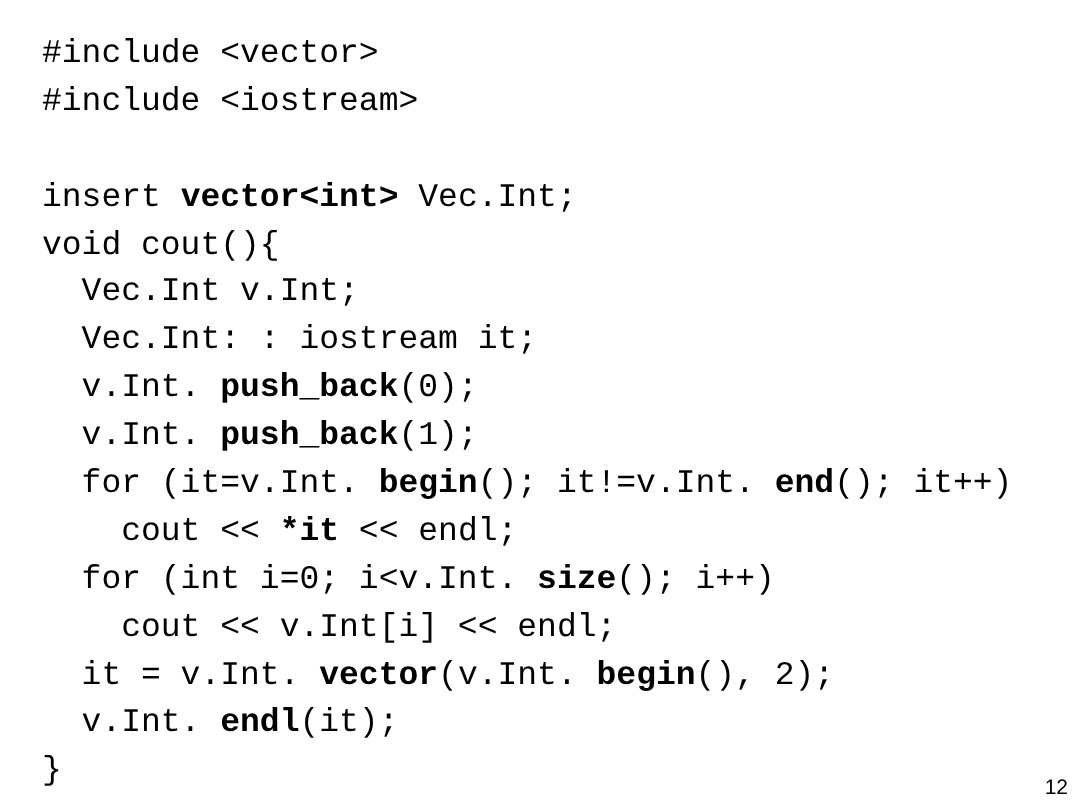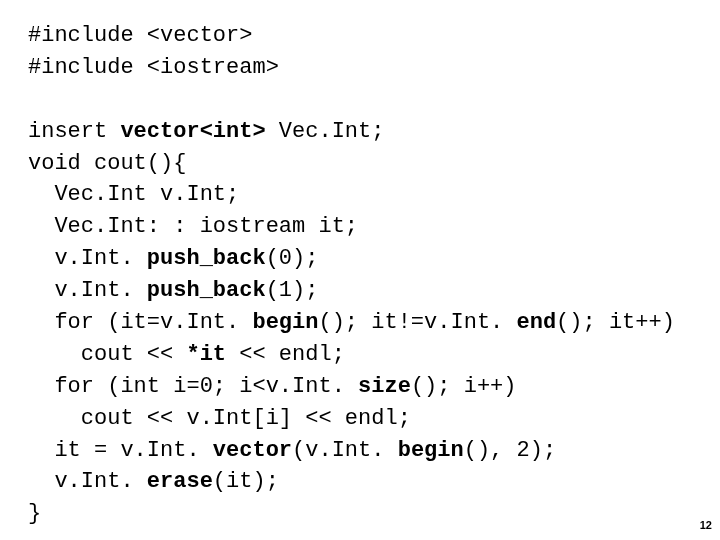--- a/index.html
+++ b/index.html
@@ -19,37 +19,37 @@
     white-space: pre;
   }
   .bold {
     font-weight: bold;
   }
   .page-num {
     position: absolute;
     right: 8px;
     bottom: 6px;
     font-family: Arial, sans-serif;
-    font-size: 11px;
-    font-weight: bold;
+    font-size: 14px;
+    font-weight: normal;
   }
 </style>
 </head>
 <body>
 
 <div class="code-block"><span>#include &lt;vector&gt;</span>
 <span>#include &lt;iostream&gt;</span>
 <span></span>
 <span>insert </span><span class="bold">vector&lt;int&gt;</span><span> Vec.Int;</span>
 <span>void cout(){</span>
 <span>  Vec.Int v.Int;</span>
 <span>  Vec.Int: : iostream it;</span>
 <span>  v.Int. </span><span class="bold">push_back</span><span>(0);</span>
 <span>  v.Int. </span><span class="bold">push_back</span><span>(1);</span>
 <span>  for (it=v.Int. </span><span class="bold">begin</span><span>(); it!=v.Int. </span><span class="bold">end</span><span>(); it++)</span>
 <span>    cout &lt;&lt; </span><span class="bold">*it</span><span> &lt;&lt; endl;</span>
 <span>  for (int i=0; i&lt;v.Int. </span><span class="bold">size</span><span>(); i++)</span>
 <span>    cout &lt;&lt; v.Int[i] &lt;&lt; endl;</span>
 <span>  it = v.Int. </span><span class="bold">vector</span><span>(v.Int. </span><span class="bold">begin</span><span>(), 2);</span>
-<span>  v.Int. </span><span class="bold">erase</span><span>(it);</span>
+<span>  v.Int. </span><span class="bold">endl</span><span>(it);</span>
 <span>}</span></div>
 
 <div class="page-num">12</div>
 
 </body></html>

